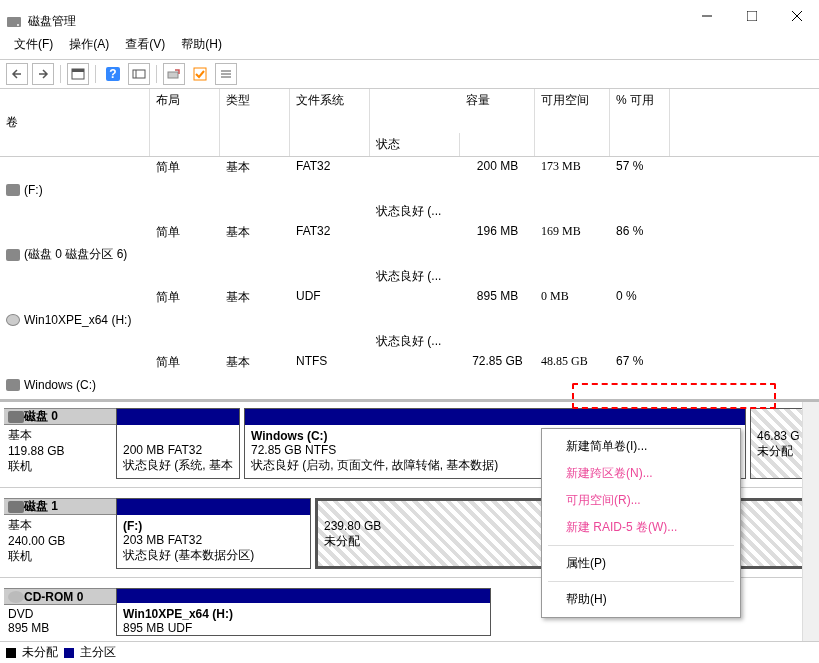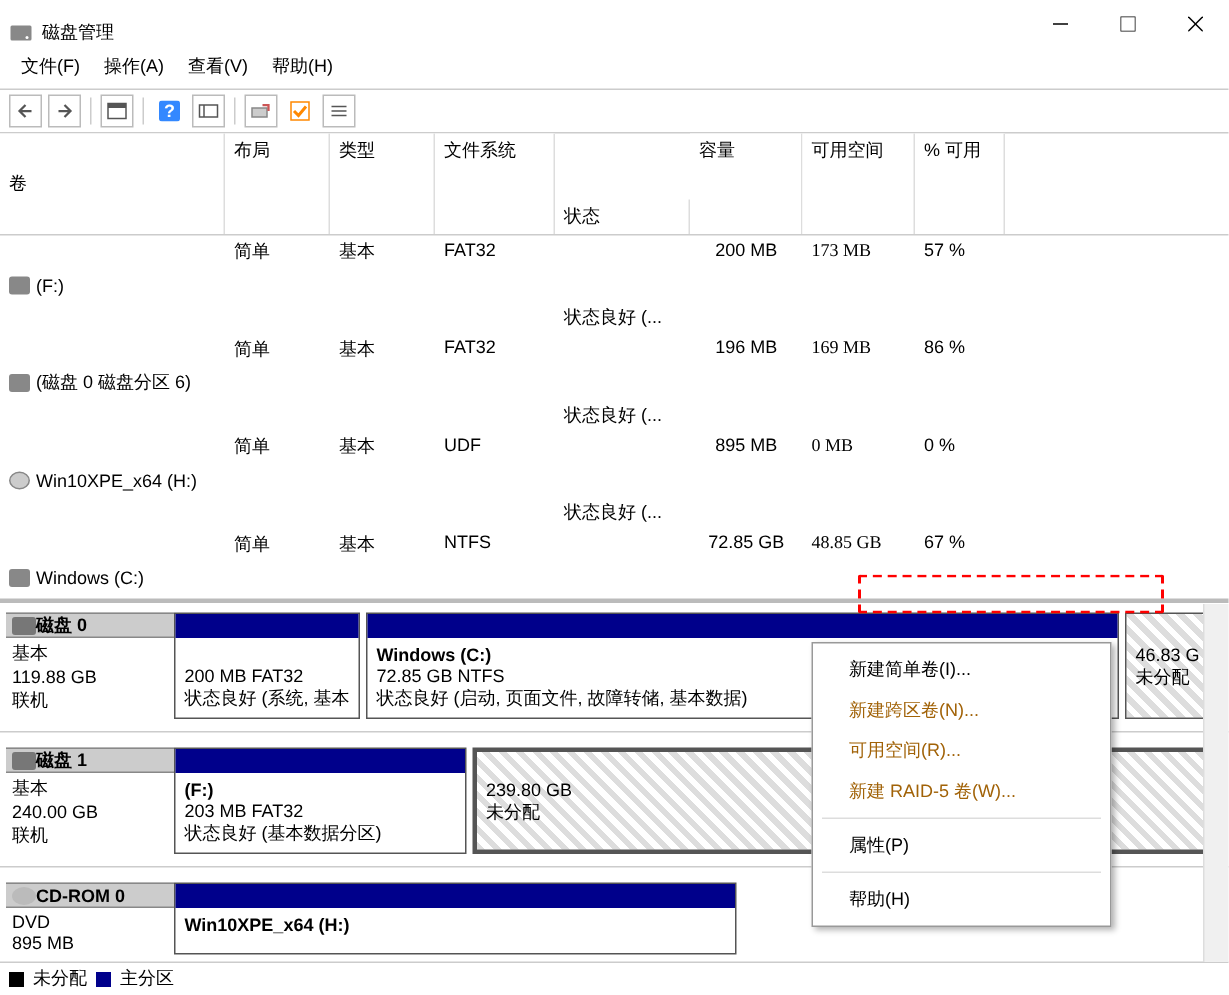--- a/index.html
+++ b/index.html
@@ -33,21 +33,21 @@
 .part { border: 1px solid #555; display: flex; flex-direction: column; }
 .part .bar { height: 16px; background: #00008b; }
 .part .body { padding: 4px 6px; white-space: nowrap; overflow: hidden; text-overflow: ellipsis; }
 .part .body .pt { font-weight: bold; }
 .part.free { background: repeating-linear-gradient(45deg, #ddd, #ddd 4px, #fff 4px, #fff 8px); }
 .part.free .body { background: rgba(255,255,255,0.0); }
 .legend { border-top: 1px solid #ccc; padding: 2px 6px; display: flex; align-items: center; gap: 6px; font-size: 11px; }
 .leg-box { width: 10px; height: 10px; display: inline-block; }
 .scrollbar-v { position: absolute; right: 0; top: 0; bottom: 0; width: 17px; background: #f0f0f0; border-left: 1px solid #ddd; }
 .ctx-menu { position: absolute; background: #fff; border: 1px solid #999; box-shadow: 2px 2px 4px rgba(0,0,0,0.3); padding: 4px 0; }
-.ctx-item { padding: 5px 20px 5px 24px; color: #a16207; }
+.ctx-item { padding: 5px 20px 5px 24px; color: #ec4899; }
 .ctx-item.enabled { color: #000; }
 .ctx-sep { height: 1px; background: #ddd; margin: 4px 6px; }
 .ctx-highlight { position: absolute; border: 2px dashed red; pointer-events: none; border-radius: 2px; }
 </style>
 </head>
 <body>
 
 <div class="titlebar">
   <span class="icon-disk">
     <svg viewBox="0 0 16 16">
@@ -277,20 +277,21 @@
             <span>CD-ROM 0</span>
           </div>
         <div>DVD</div>
         <div>895 MB</div>
       </div>
       <div class="parts">
         <div class="part" style="flex:0 0 375px;height:48px">
           <div class="bar"></div>
           <div class="body">
               <div class="pt">Win10XPE_x64  (H:)</div>
+              <div>895 MB UDF</div>
             </div>
         </div>
       </div>
     </div>
   </div>
   <div class="scrollbar-v"></div>
 </div>
 
 <div class="legend">
   <span class="leg-box" style="background:#000"></span>

